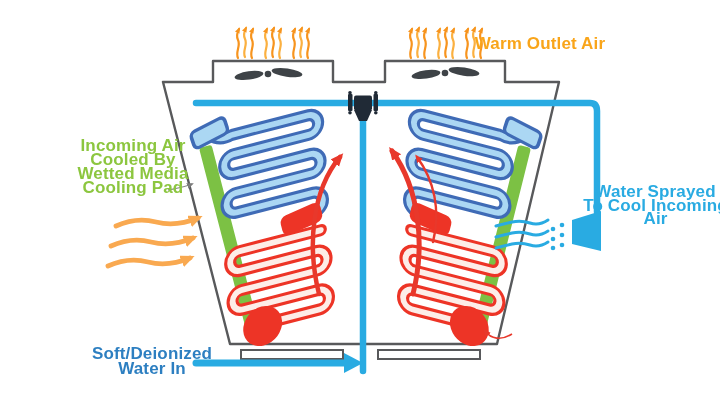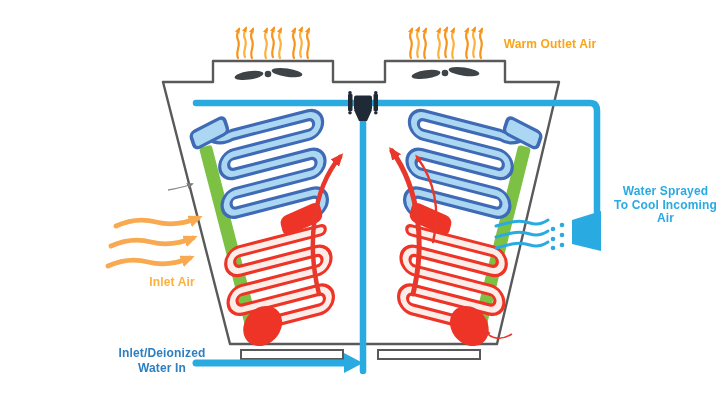--- a/index.html
+++ b/index.html
@@ -1,20 +1,20 @@
 <!DOCTYPE html>
 <html><head>
 <meta charset="utf-8">
 <style>
   html,body{margin:0;padding:0;background:#fff;}
   #stage{position:relative;width:720px;height:406px;background:#fff;overflow:hidden;
          font-family:"Liberation Sans",sans-serif;}
   #stage svg{position:absolute;left:0;top:0;}
-  .lbl{position:absolute;font-weight:700;font-size:12px;line-height:14px;
-       text-align:center;white-space:pre-line;letter-spacing:.15px;padding-left:10px;}
+  .lbl{position:absolute;font-weight:700;font-size:17px;line-height:14px;
+       text-align:center;white-space:pre-line;letter-spacing:.15px;}
   .lbl-warm{color:#F9A51A;}
   .lbl-green{color:#8CC63F;}
   .lbl-inlet{color:#FBB040;}
   .lbl-cyan{color:#29ABE2;line-height:13.5px;}
   .lbl-red{color:#EF4237;line-height:14.5px;}
   .lbl-blue{color:#2D7FC1;line-height:15px;}
 </style>
 </head>
 <body>
 
@@ -148,20 +148,23 @@
     <path d="M319,294 C307,246 312,190 340,157" stroke-width="4.5" marker-end="url(#mRed)"></path>
     <path d="M413,294 C425,246 420,190 392,151" stroke-width="5" marker-end="url(#mRed)"></path>
     <path d="M433,242 C441,210 434,180 417,157" stroke-width="2.4" marker-end="url(#mRedSm)"></path>
   </g>
 
   <path d="M168,190 C178,188 185,187 192,184" stroke="#8a8a8a" stroke-width="1.3" fill="none" marker-end="url(#mGry)"></path>
   <path d="M512,334 C501,341 491,339 485,331" stroke="#E8382B" stroke-width="1.6" fill="none" marker-end="url(#mRedSm)"></path>
 </svg>
 
 <div class="lbl lbl-warm" style="left:470px;top:37px;width:140px;">Warm Outlet Air</div>
-<div class="lbl lbl-inlet" style="left:112px;top:275px;width:100px;">Inlet Air</div>
+<div class="lbl lbl-green" style="left:63px;top:139px;width:140px;">Incoming Air
+Cooled By
+Wetted Media
+Cooling Pad</div>
 <div class="lbl lbl-cyan" style="left:583px;top:185px;width:145px;">Water Sprayed
 To Cool Incoming
 Air</div>
-<div class="lbl lbl-blue" style="left:82px;top:346px;width:140px;">Inlet/Deionized
+<div class="lbl lbl-blue" style="left:82px;top:346px;width:140px;">Soft/Deionized
 Water In</div>
 
 </div>
 
 </body></html>

